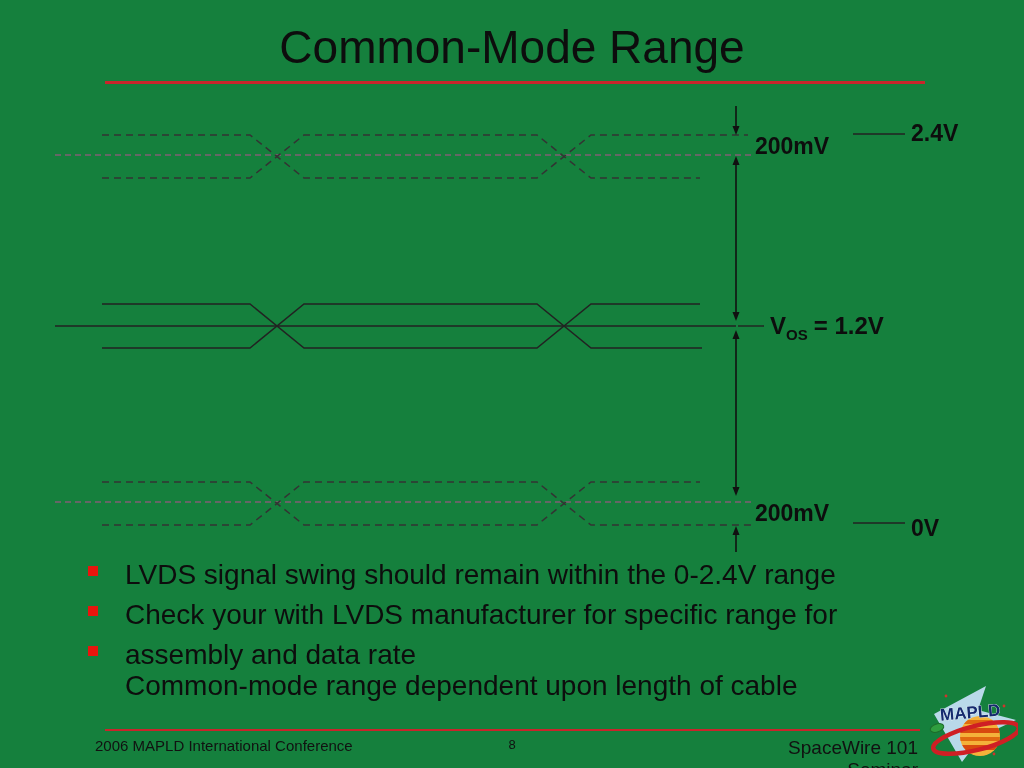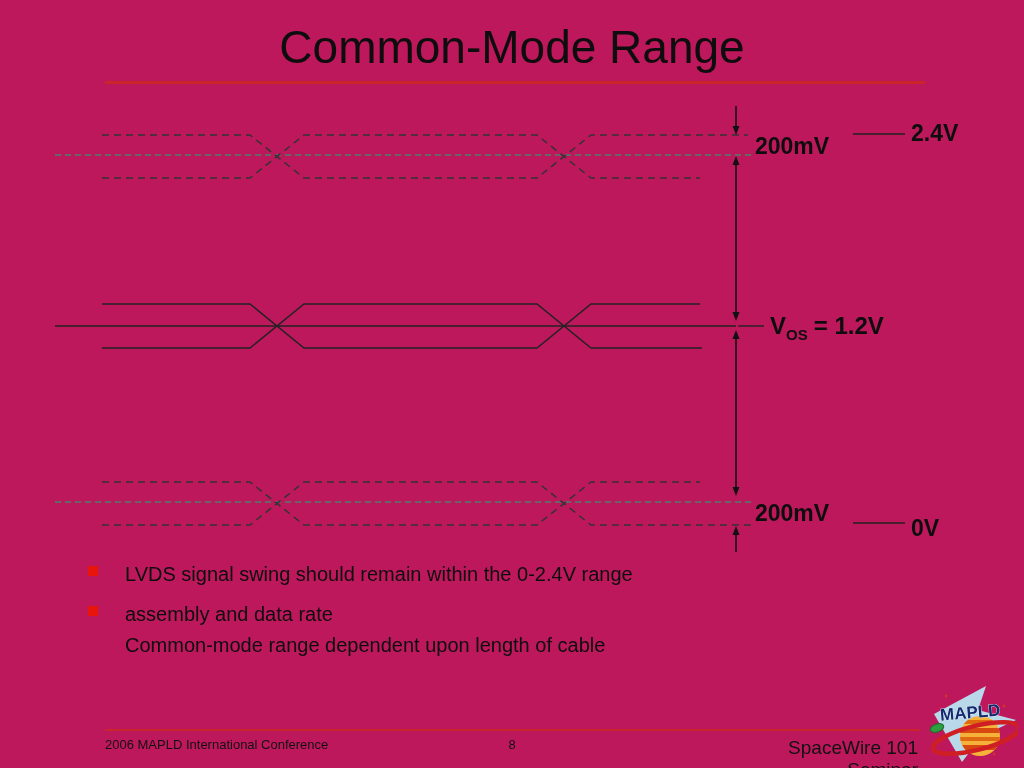--- a/index.html
+++ b/index.html
@@ -1,41 +1,41 @@
 <!DOCTYPE html>
 <html><head>
 <meta charset="utf-8">
 <style>
   html,body{margin:0;padding:0;}
   body{
     width:1024px;height:768px;background:#ffffff;overflow:hidden;
     font-family:"Liberation Sans","DejaVu Sans",sans-serif;
     position:relative;color:#111;
   }
-  .slide{position:absolute;inset:0;background:#be185d;}
+  .slide{position:absolute;inset:0;background:#15803d;}
   .title{
     position:absolute;left:0;right:0;top:20px;text-align:center;
     font-size:46px;font-weight:400;color:#0d0d0d;white-space:nowrap;
   }
   .title-rule{
     position:absolute;left:105px;top:81px;width:820px;height:3px;
     background:#c9252b;
   }
   svg.diagram{position:absolute;left:0;top:0;}
   svg text{font-family:"Liberation Sans","DejaVu Sans",sans-serif;}
   .bullets{position:absolute;left:88px;top:559px;width:782px;}
-  .bullet{position:relative;padding-left:37px;font-size:20px;line-height:31px;color:#0d0d0d;}
+  .bullet{position:relative;padding-left:37px;font-size:28px;line-height:31px;color:#0d0d0d;}
   .bullet + .bullet{margin-top:9px;}
   .bullet .sq{
     position:absolute;left:0;top:7px;width:10px;height:10px;background:#e8150d;
   }
   .footer-rule{
     position:absolute;left:105px;top:729px;width:815px;height:2px;background:#c9252b;
   }
-  .footer-left{position:absolute;left:105px;top:737px;font-size:13px;color:#111;}
+  .footer-left{position:absolute;left:95px;top:737px;font-size:15px;color:#111;}
   .footer-center{position:absolute;left:0;right:0;top:737px;text-align:center;font-size:13px;color:#111;}
   .footer-right{position:absolute;top:737px;left:762px;width:156px;text-align:right;font-size:19px;color:#111;}
   .logo{position:absolute;left:926px;top:678px;width:92px;height:90px;}
 </style>
 </head>
 <body>
 
 <div class="slide">
 
   <div class="title">Common-Mode Range</div>
@@ -85,20 +85,21 @@
     <text x="911" y="536" font-size="23" font-weight="bold" fill="#0d0d0d">0V</text>
   </svg>
 
   <div class="bullets">
     <div class="bullet">
       <span class="sq"></span>
       <div>LVDS signal swing should remain within the 0-2.4V range</div>
     </div>
     <div class="bullet">
       <span class="sq"></span>
+      <div>Check your with LVDS manufacturer for specific range for</div>
     </div>
     <div class="bullet">
       <span class="sq"></span>
       <div>assembly and data rate</div>
       <div>Common-mode range dependent upon length of cable</div>
     </div>
   </div>
 
   <div class="footer-rule"></div>
   <div class="footer-left">2006 MAPLD International Conference</div>

